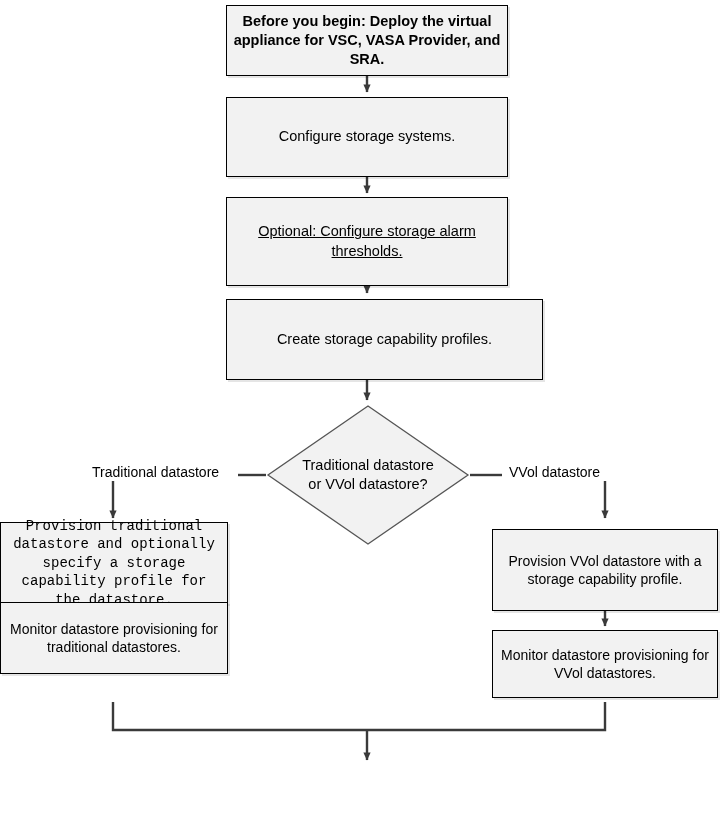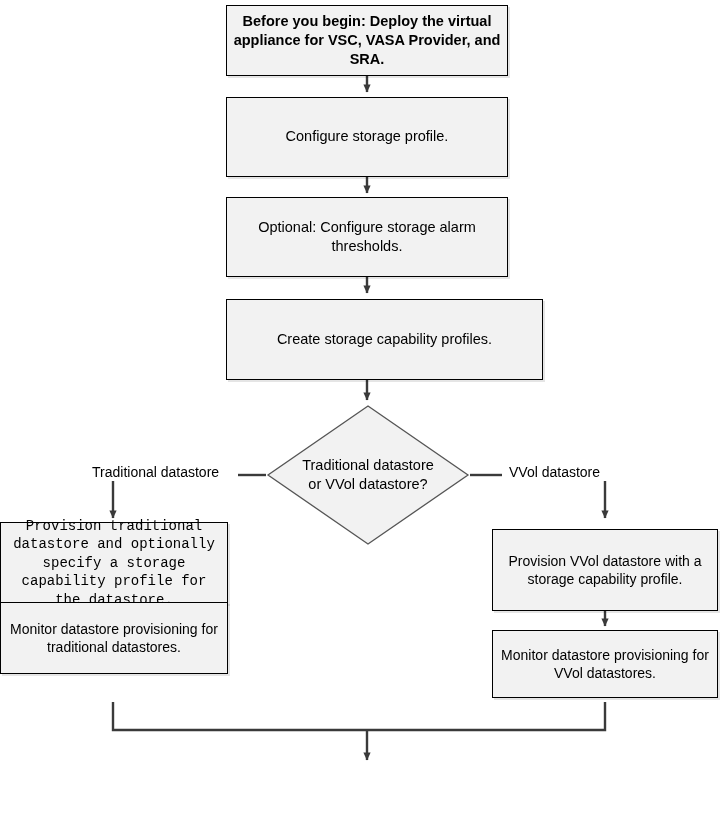--- a/index.html
+++ b/index.html
@@ -121,24 +121,24 @@
 
       <line x1="367" y1="730" x2="367" y2="760" marker-end="url(#arrowhead)"></line>
     </g>
   </svg>
 
   <div class="node bold" style="left:226px; top:5px; width:282px; height:71px;">
     <span class="node-text">Before you begin: Deploy the virtual appliance for VSC, VASA Provider, and SRA.</span>
   </div>
 
   <div class="node" style="left:226px; top:97px; width:282px; height:80px;">
-    <span class="node-text">Configure storage profile.</span>
+    <span class="node-text">Configure storage systems.</span>
   </div>
 
-  <div class="node" style="left:226px; top:197px; width:282px; height:80px;">
+  <div class="node" style="left:226px; top:197px; width:282px; height:89px;text-decoration:underline;">
     <span class="node-text">Optional: Configure storage alarm thresholds.</span>
   </div>
 
   <div class="node" style="left:226px; top:299px; width:317px; height:81px;">
     <span class="node-text">Create storage capability profiles.</span>
   </div>
 
   <div class="decision" style="left:266px; top:404px; width:204px; height:142px;">
     <svg width="204" height="142" viewBox="0 0 204 142" xmlns="http://www.w3.org/2000/svg">
       <polygon points="102,2 202,71 102,140 2,71" fill="#f2f2f2" stroke="#555555" stroke-width="1.3"></polygon>

